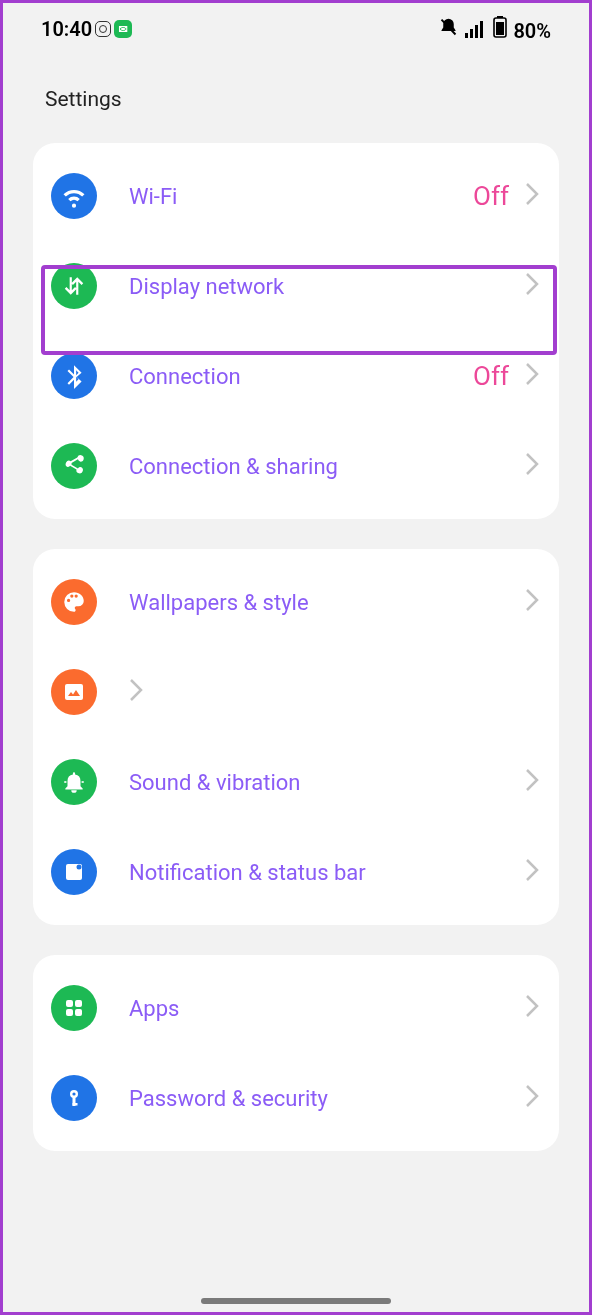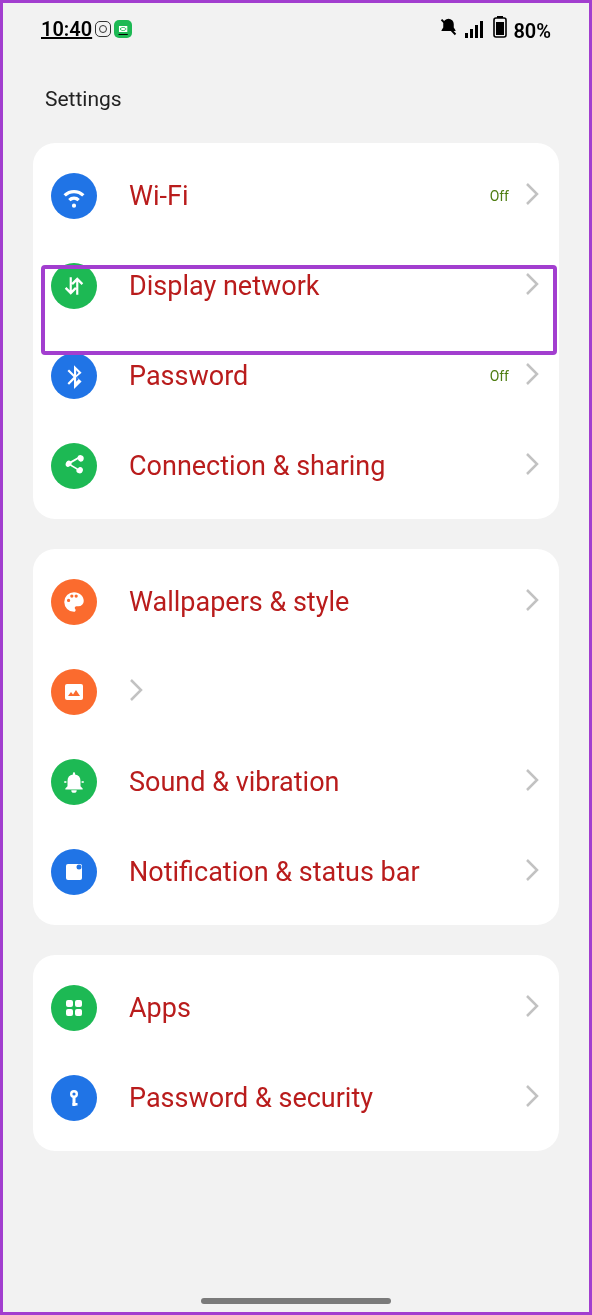--- a/index.html
+++ b/index.html
@@ -15,21 +15,21 @@
     .status-bar {
       display: flex;
       justify-content: space-between;
       align-items: center;
       padding: 10px 38px 6px 38px;
       height: 48px;
       font-size: 20px;
       font-weight: 600;
       color: #000;
     }
-    .status-left { display: flex; align-items: center; gap: 2px; text-decoration: underline; }
+    .status-left { display: flex; align-items: center; gap: 2px; }
     .status-right { display: flex; align-items: flex-end; gap: 6px; }
     .small-icon { width: 18px; height: 18px; display: inline-flex; align-items: center; justify-content: center; }
     .page-title {
       font-size: 21px;
       font-weight: 400;
       color: #222;
       padding: 36px 0 32px 42px;
     }
     .section {
       background: #fff;
@@ -48,27 +48,27 @@
       height: 46px;
       border-radius: 50%;
       flex-shrink: 0;
       display: flex;
       align-items: center;
       justify-content: center;
       margin-right: 32px;
     }
     .row-label {
       flex: 1;
-      font-size: 27px;
-      color: #b91c1c;
+      font-size: 22px;
+      color: #8b5cf6;
       font-weight: 400;
     }
     .row-value {
-      font-size: 14px;
-      color: #4d7c0f;
+      font-size: 26px;
+      color: #ec4899;
       margin-right: 16px;
     }
     .chev { width: 14px; height: 24px; flex-shrink: 0; }
     .highlight {
       position: absolute;
       border: 4px solid #a23ecf;
       border-radius: 4px;
       left: 38px;
       right: 32px;
       top: 262px;
@@ -154,21 +154,21 @@
         <span><svg class="chev" viewBox="0 0 14 24">
             <path d="M2 2l10 10L2 22" fill="none" stroke="#c2c2c2" stroke-width="2.5"></path>
           </svg></span>
       </div>
       <div class="row">
         <div class="row-icon" style="background:#2074e6">
           <svg width="26" height="26" viewBox="0 0 24 24">
             <path fill="#fff" d="M12 2v8.6L7.4 6 6 7.4 11.6 13 6 18.6 7.4 20l4.6-4.6V24l7-7-4.6-4 4.6-4-7-7zm2 4.8L16.2 9 14 11.2V6.8zm0 10.4v-4.4L16.2 15 14 17.2z"></path>
           </svg>
         </div>
-        <div class="row-label">Password</div>
+        <div class="row-label">Connection</div>
         <div class="row-value">Off</div>
         <span><svg class="chev" viewBox="0 0 14 24">
             <path d="M2 2l10 10L2 22" fill="none" stroke="#c2c2c2" stroke-width="2.5"></path>
           </svg></span>
       </div>
       <div class="row">
         <div class="row-icon" style="background:#1db954">
           <svg width="26" height="26" viewBox="0 0 24 24">
             <path fill="#fff" d="M18 8a3 3 0 1 0-2.83-4H15a3 3 0 0 0 0 .1L8.9 7.5A3 3 0 1 0 6 13a3 3 0 0 0 2.4-1.2l5.9 3.4A3 3 0 1 0 18 13a3 3 0 0 0-2.4 1.2L9.7 10.8a3 3 0 0 0 0-1.6l5.9-3.4A3 3 0 0 0 18 8z"></path>
           </svg>

